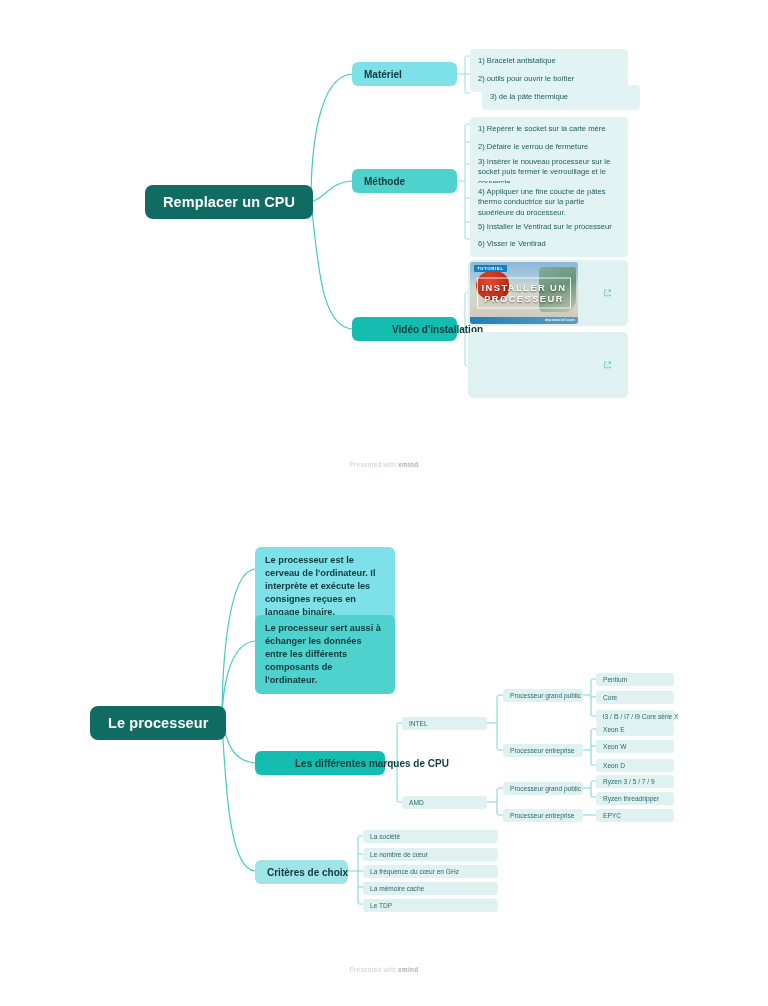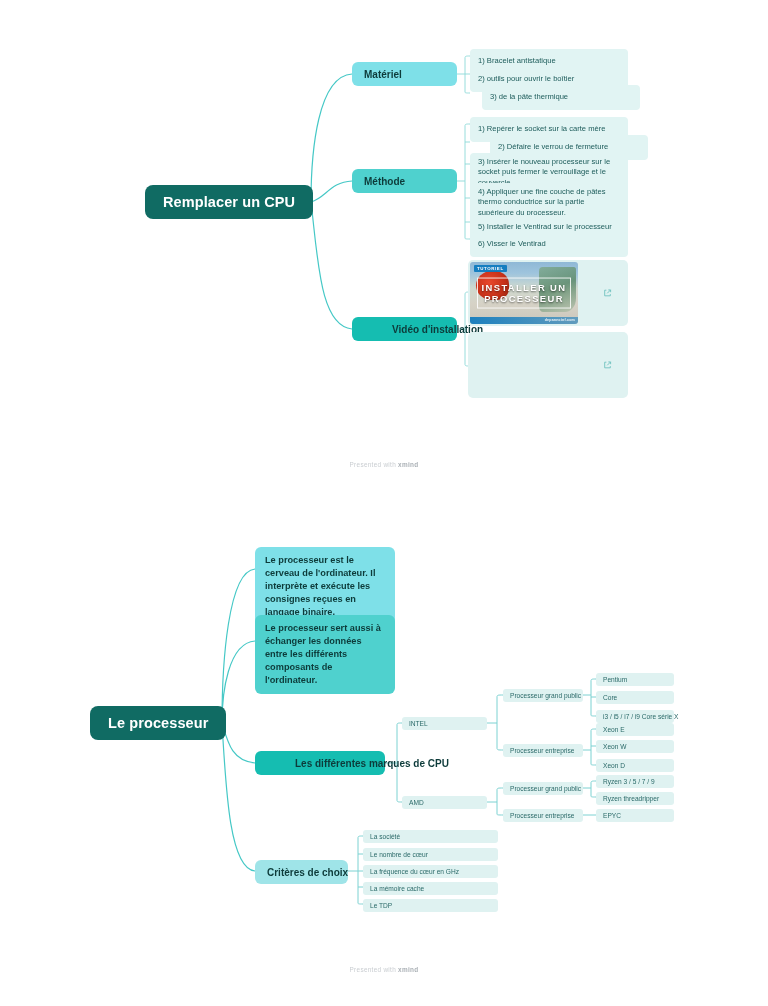--- a/index.html
+++ b/index.html
@@ -287,21 +287,21 @@
     <div class="node leaf" style="left:470px; top:85px; width:158px;margin-left:12px;">
       <span>3) de la pâte thermique</span>
     </div>
 
     <div class="node lvl2 c-mid" style="left:352px; top:169px; width:105px;">
       <span>Méthode</span>
     </div>
     <div class="node leaf" style="left:470px; top:117px; width:158px;">
       <span>1) Repérer le socket sur la carte mère</span>
     </div>
-    <div class="node leaf" style="left:490px; top:135px; width:158px;">
+    <div class="node leaf" style="left:470px; top:135px; width:158px;">
       <span>2) Défaire le verrou de fermeture</span>
     </div>
     <div class="node leaf multi" style="left:470px; top:153px; width:158px;">
       <span>3) Insérer le nouveau processeur sur le socket puis fermer le verrouillage et le couvercle</span>
     </div>
     <div class="node leaf multi" style="left:470px; top:183px; width:158px;">
       <span>4) Appliquer une fine couche de pâtes thermo conductrice sur la partie supérieure du processeur.</span>
     </div>
     <div class="node leaf" style="left:470px; top:215px; width:158px;">
       <span>5) Installer le Ventirad sur le processeur</span>

